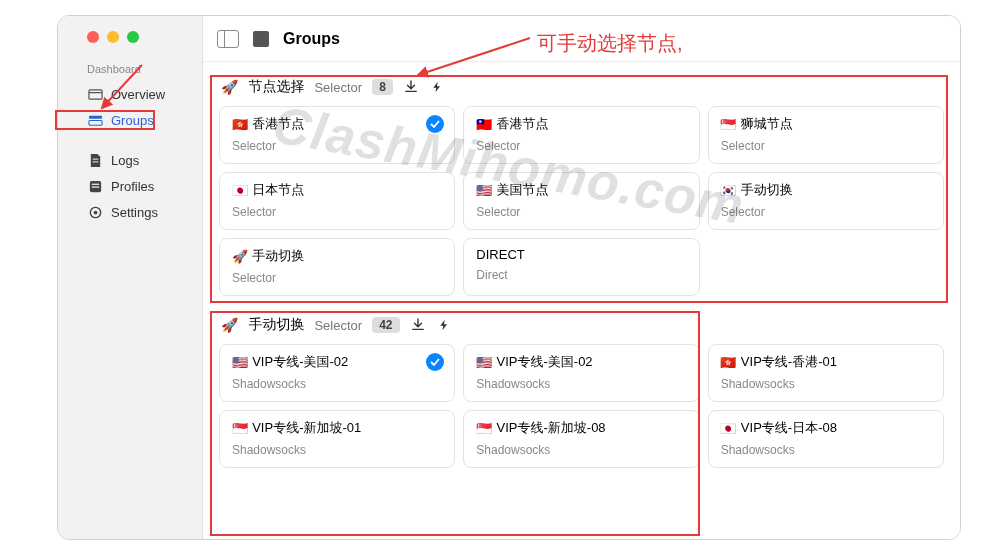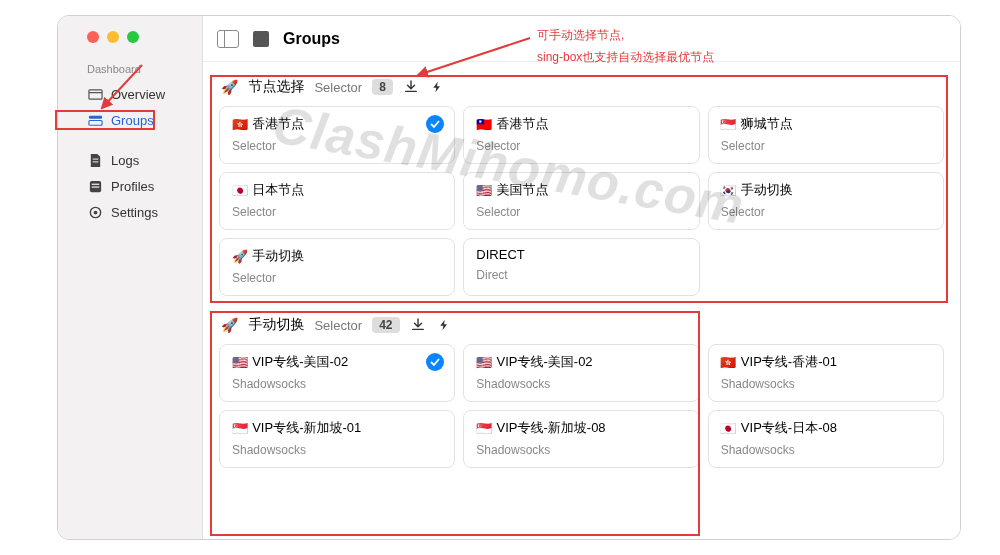--- a/index.html
+++ b/index.html
@@ -74,21 +74,21 @@
     }
     .annotation-box-3 {
       position: absolute;
       left: 210px; top: 311px;
       width: 490px; height: 225px;
       border: 2px solid #e43a3a;
       pointer-events: none;
     }
     .annotation-text {
       position: absolute; left: 537px; top: 25px;
-      color: #e43a3a; font-size: 12px; line-height: 1.8;
+      color: #e43a3a; font-size: 20px; line-height: 1.8;
       pointer-events: none;
     }
     .annotation-arrow-1 { position: absolute; left: 92px; top: 60px; pointer-events:none; }
     .annotation-arrow-2 { position: absolute; left: 410px; top: 33px; pointer-events:none; }
     
     .watermark {
       position: absolute; left: 270px; top: 135px;
       font-size: 52px; font-style: italic; font-weight: 600;
       color: rgba(0,0,0,0.12);
       transform: rotate(10deg);
@@ -334,14 +334,13 @@
   <defs>
       <marker id="ah2" markerWidth="6" markerHeight="6" refX="5" refY="3" orient="auto">
         <path d="M0,0 L6,3 L0,6 z" fill="#e43a3a"></path>
       </marker>
     </defs>
   <line x1="120" y1="5" x2="8" y2="42" stroke="#e43a3a" stroke-width="2" marker-end="url(#ah2)"></line>
 </svg>
 
 <div class="annotation-text">
   <div>可手动选择节点,</div>
-  <div>sing-box也支持自动选择最优节点</div>
 </div>
 
 </body></html>

